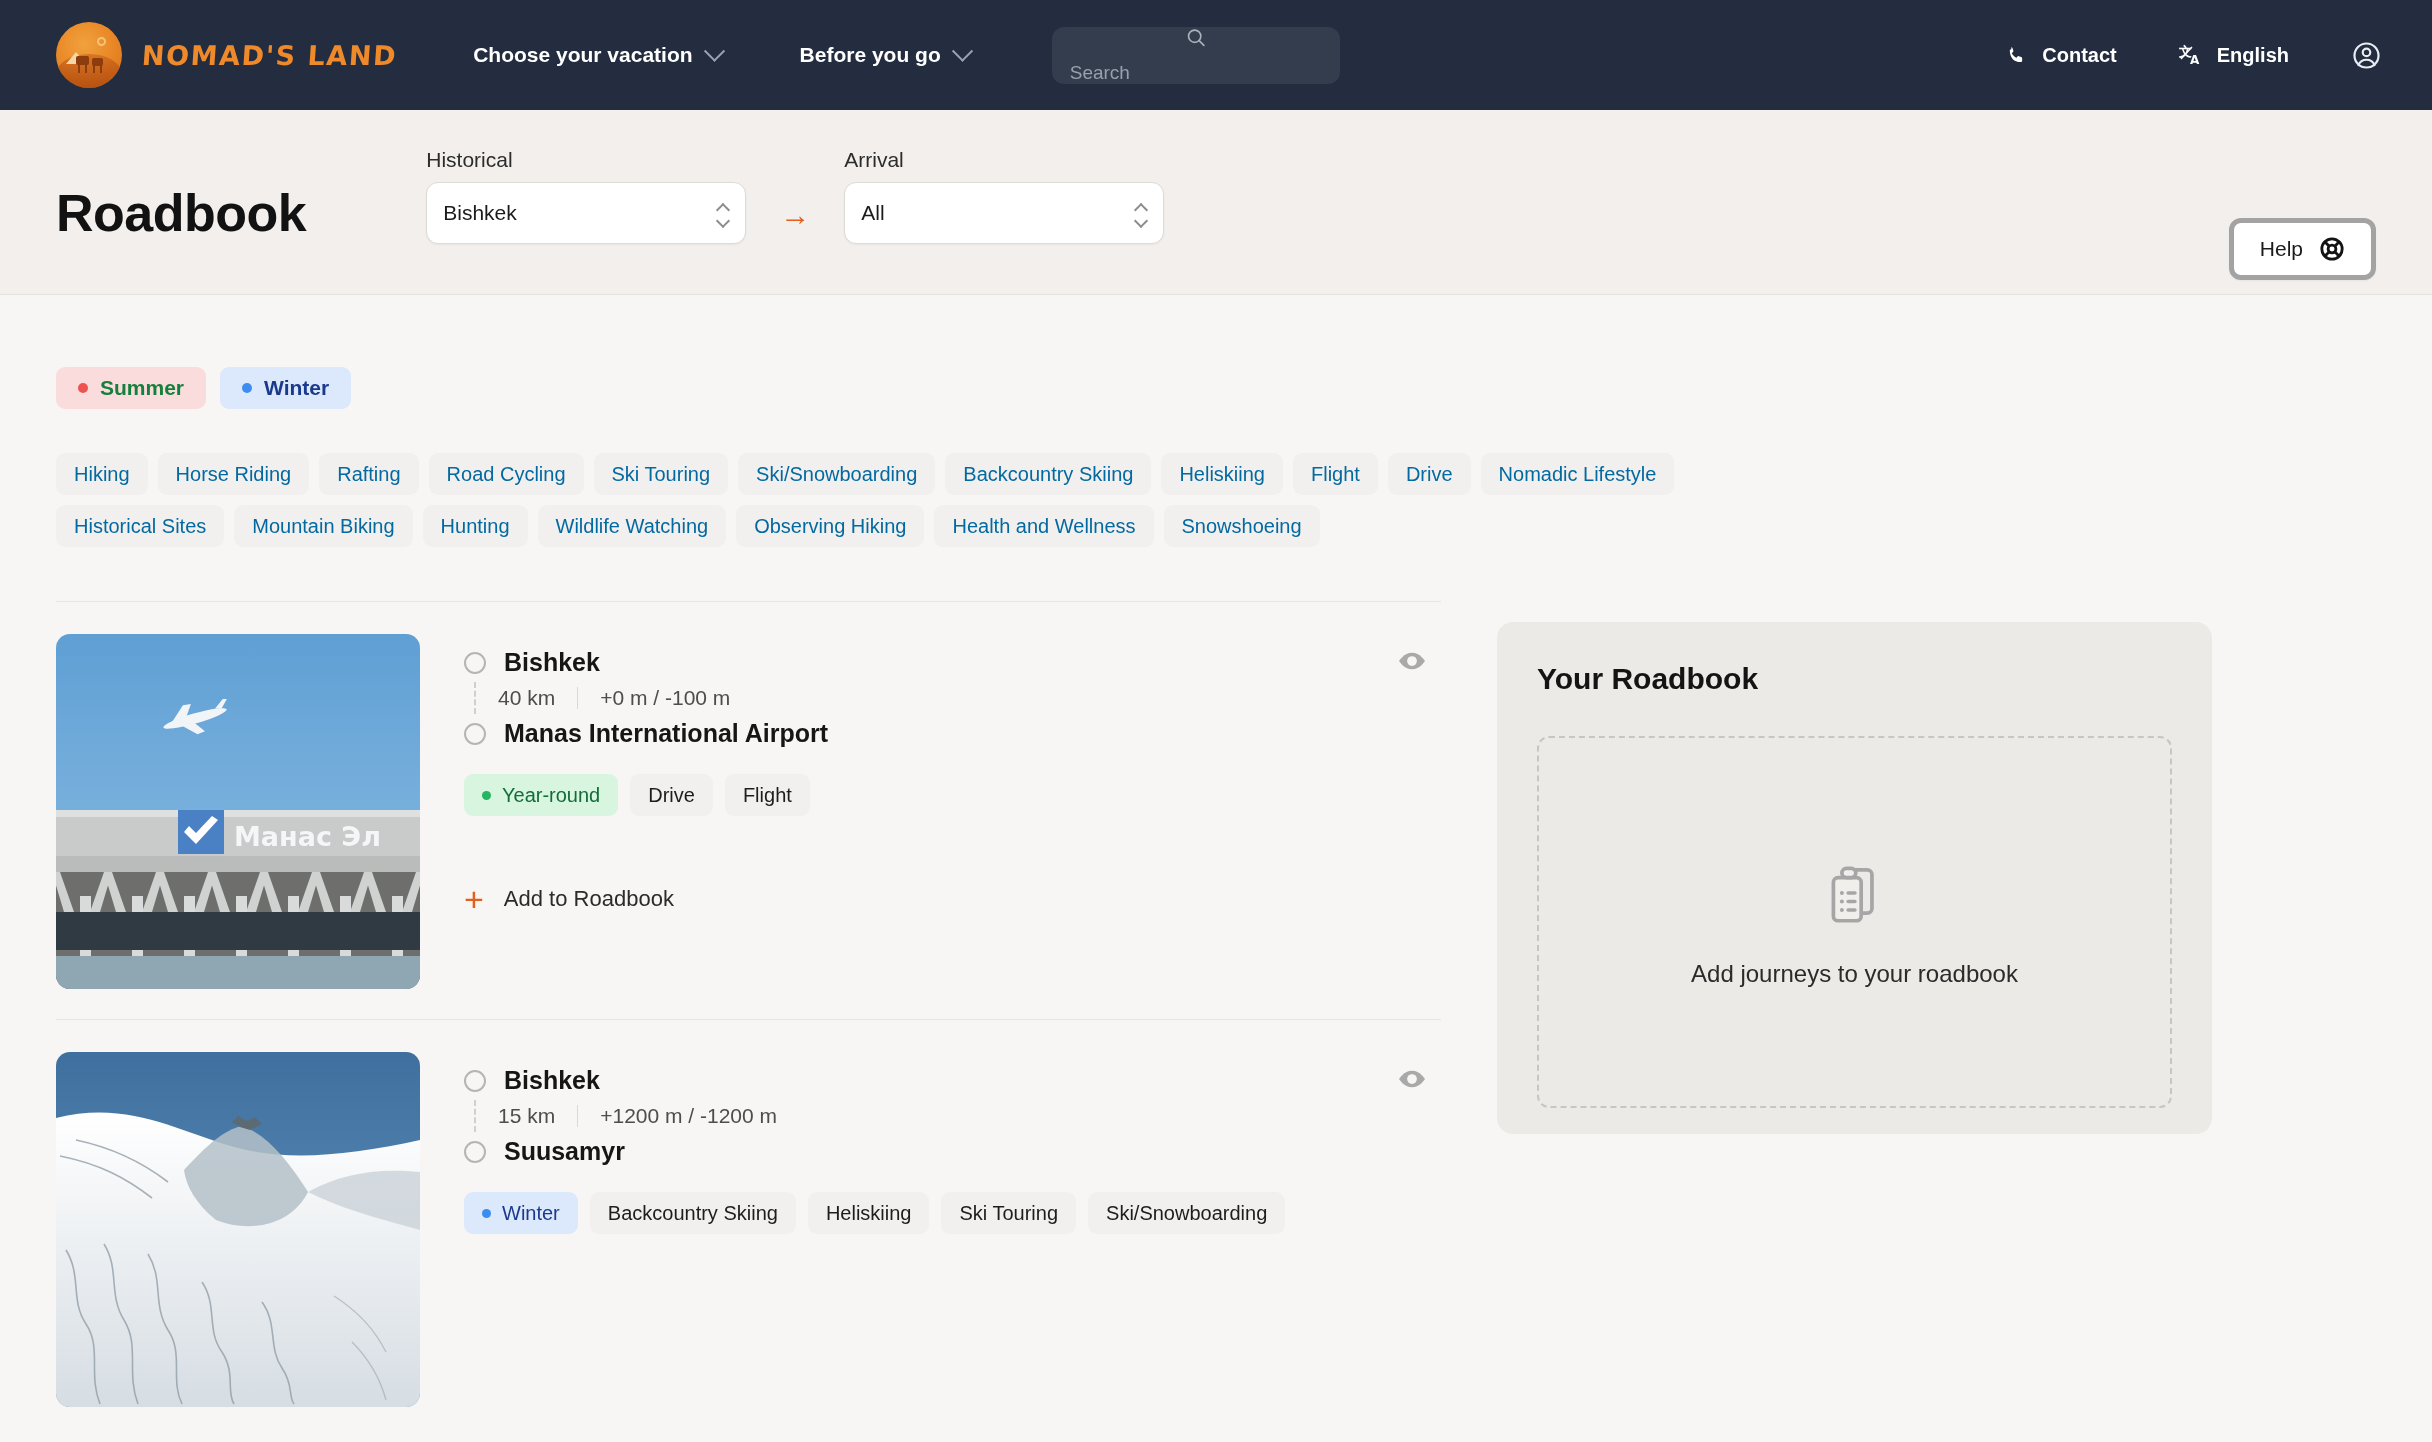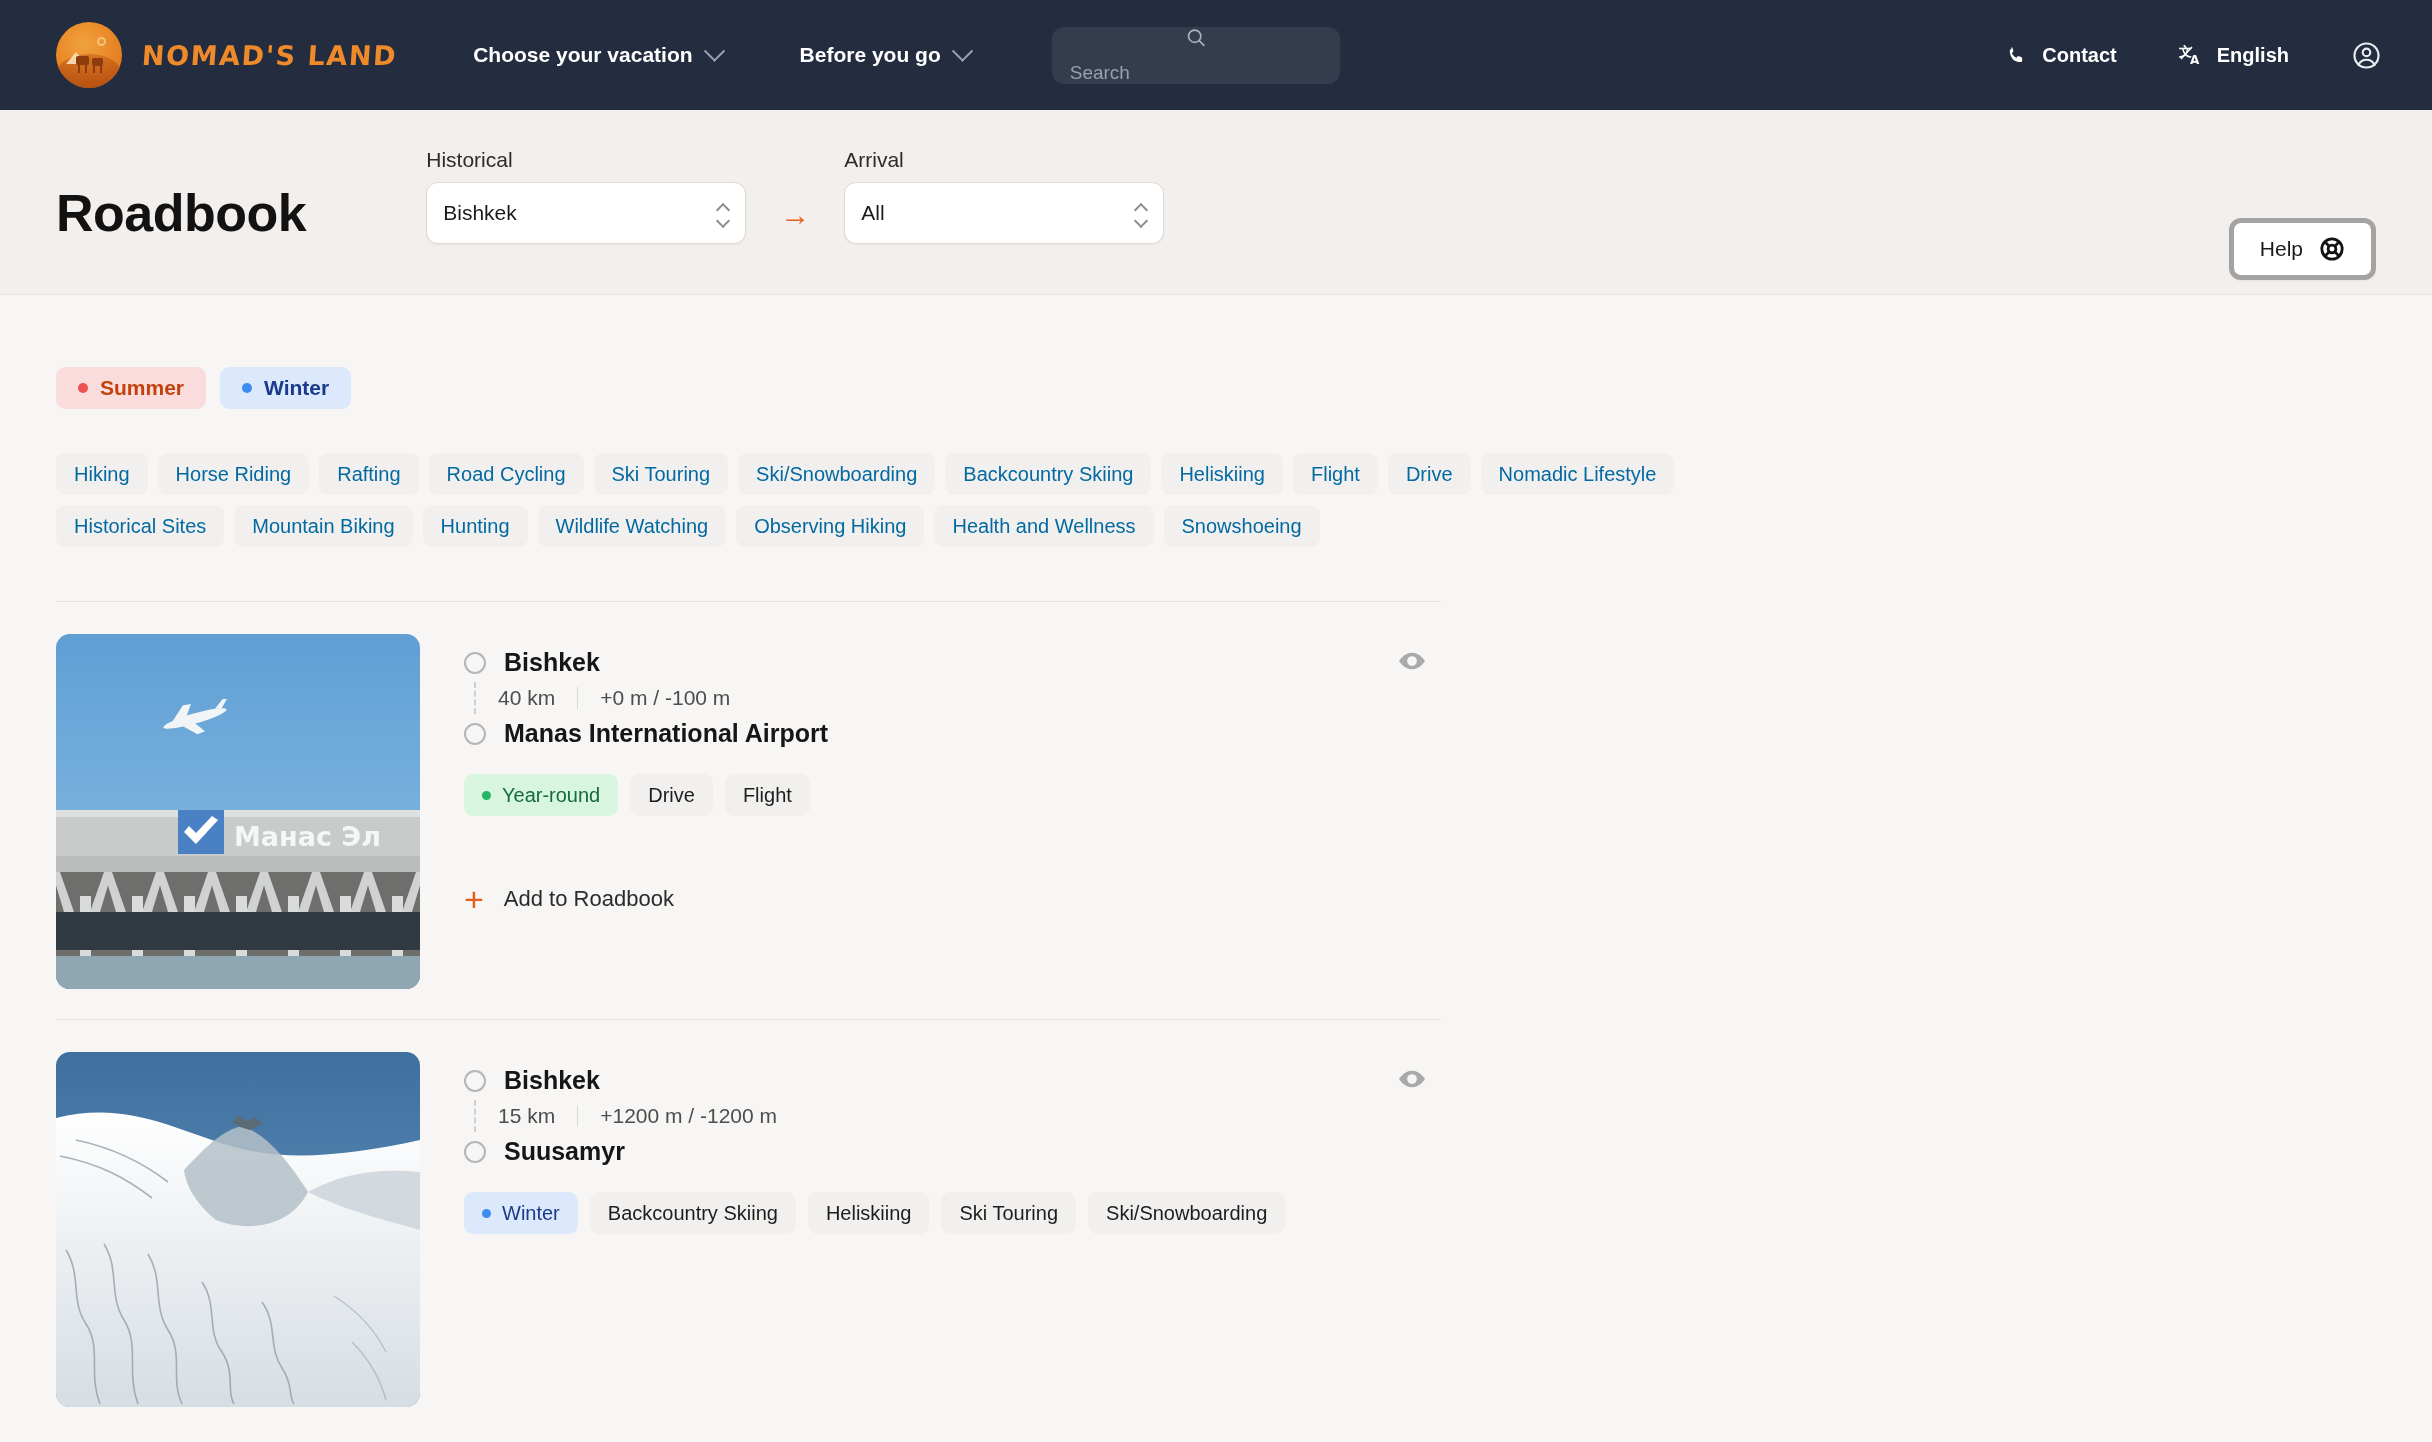--- a/index.html
+++ b/index.html
@@ -143,21 +143,21 @@
 
   
   .content { padding: 0 56px; }
   .season-row { display: flex; gap: 14px; margin-top: 72px; }
   .season-chip {
     display: flex; align-items: center; gap: 12px;
     height: 42px; padding: 0 22px; border-radius: 9px;
     font-size: 21px; font-weight: 700; cursor: pointer;
   }
   .season-chip .dot { width: 10px; height: 10px; border-radius: 50%; }
-  .chip-summer { background: #fbdcdc; color: #c2410c; }
+  .chip-summer { background: #fbdcdc; color: #15803d; }
   .chip-summer .dot { background: #ef5350; }
   .chip-winter { background: #dce8fb; color: #1a3a8d; }
   .chip-winter .dot { background: #3b8df0; }
 
   .tag-rows { margin-top: 44px; display: flex; flex-direction: column; gap: 10px; }
   .tag-row { display: flex; gap: 10px; flex-wrap: nowrap; }
   .tag-filter {
     background: #f1f0ee; color: #0369a1; border-radius: 9px;
     height: 42px; padding: 0 18px; display: flex; align-items: center;
     font-size: 20px; white-space: nowrap; cursor: pointer;
@@ -549,14 +549,31 @@
             <div class="tag">Backcountry Skiing</div>
             <div class="tag">Heliskiing</div>
             <div class="tag">Ski Touring</div>
             <div class="tag">Ski/Snowboarding</div>
           </div>
         </div>
       </div>
 
     </div>
 
+    <aside class="aside">
+      <div class="aside-title">Your Roadbook</div>
+      <div class="dropzone">
+        <svg width="74" height="74" viewBox="0 0 48 48" fill="none">
+          <rect x="17" y="9" width="18" height="28" rx="3" stroke="#a6a6a6" stroke-width="2.4"></rect>
+          <rect x="10" y="14" width="18" height="28" rx="3" fill="#f0efec" stroke="#a6a6a6" stroke-width="2.4"></rect>
+          <rect x="15.5" y="8" width="9" height="6" rx="3" fill="#f0efec" stroke="#a6a6a6" stroke-width="2.4"></rect>
+          <circle cx="15.5" cy="24" r="1.3" fill="#a6a6a6"></circle>
+          <circle cx="15.5" cy="29.5" r="1.3" fill="#a6a6a6"></circle>
+          <circle cx="15.5" cy="35" r="1.3" fill="#a6a6a6"></circle>
+          <line x1="19.5" y1="24" x2="24" y2="24" stroke="#a6a6a6" stroke-width="2.2" stroke-linecap="round"></line>
+          <line x1="19.5" y1="29.5" x2="24" y2="29.5" stroke="#a6a6a6" stroke-width="2.2" stroke-linecap="round"></line>
+          <line x1="19.5" y1="35" x2="24" y2="35" stroke="#a6a6a6" stroke-width="2.2" stroke-linecap="round"></line>
+        </svg>
+        <div class="dropzone-label">Add journeys to your roadbook</div>
+      </div>
+    </aside>
   </div>
 </div>
 
 </body></html>

